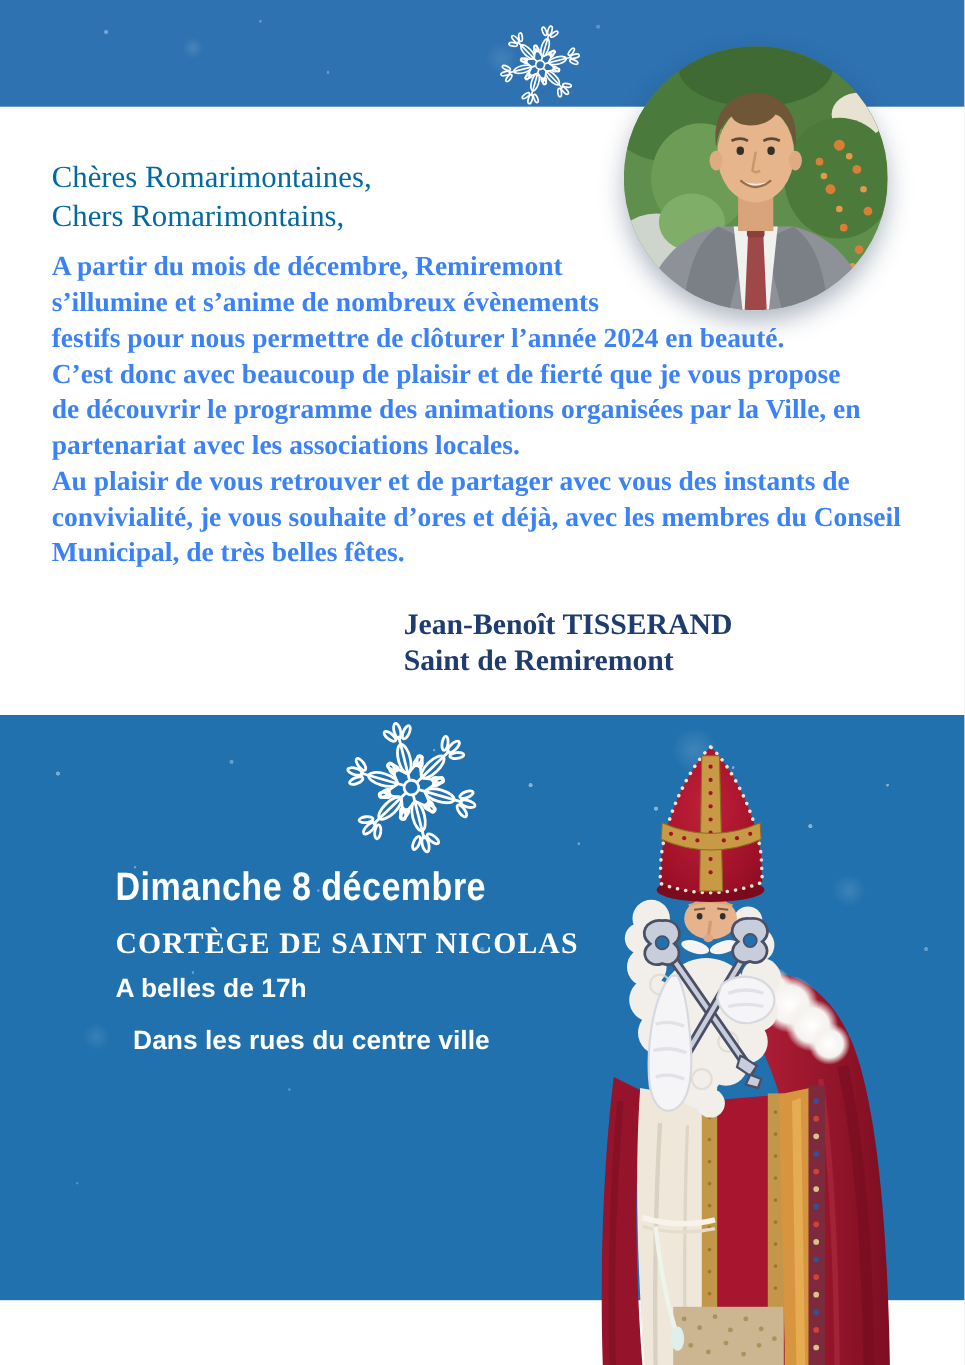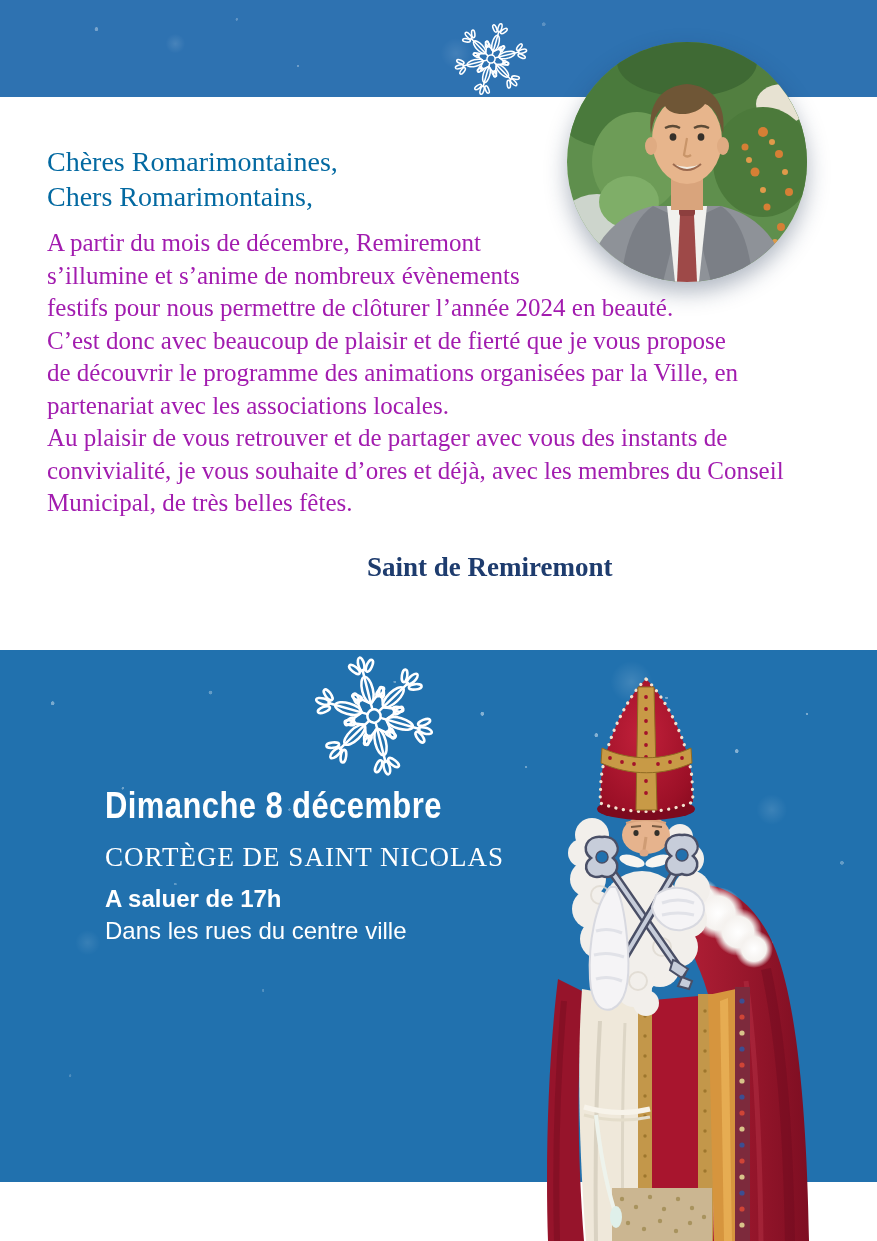--- a/index.html
+++ b/index.html
@@ -20,21 +20,21 @@
 
   
   .portrait{position:absolute;left:567px;top:42px;width:240px;height:240px;border-radius:50%;
             overflow:hidden;box-shadow:0 10px 22px rgba(30,50,80,.35);}
   .portrait svg{display:block;width:100%;height:100%;}
 
   
   .intro-greeting{position:absolute;left:47px;top:144px;margin:0;white-space:pre-line;
     color:#0369a1;font-size:28px;line-height:35px;}
   .intro-body{position:absolute;left:47px;top:227px;margin:0;white-space:pre-line;
-    color:#a21caf;font-size:25px;line-height:32.5px;}
+    color:#3b82f6;font-size:25px;line-height:32.5px;font-weight:bold;}
   .signature{position:absolute;left:367px;top:551px;color:#1e3c6e;}
   .signature p{margin:0;font-size:27px;line-height:33px;font-weight:600;}
 
   
   .event{position:absolute;left:0;top:650px;width:877px;height:532px;background-color:#2171ae;
     background-image:
       radial-gradient(circle 30px at 72% 6%,  rgba(255,255,255,.14), transparent 70%),
       radial-gradient(circle 22px at 88% 30%, rgba(255,255,255,.12), transparent 70%),
       radial-gradient(circle 18px at 10% 55%, rgba(255,255,255,.10), transparent 70%),
       radial-gradient(circle 3px at 6% 10%,  rgba(255,255,255,.40) 0 55%, transparent 70%),
@@ -54,23 +54,23 @@
       radial-gradient(circle 2px at 30% 64%, rgba(255,255,255,.22) 0 55%, transparent 70%),
       radial-gradient(circle 3px at 50% 40%, rgba(255,255,255,.25) 0 55%, transparent 70%),
       radial-gradient(circle 2px at 88% 55%, rgba(255,255,255,.25) 0 55%, transparent 70%);
     font-family:"Liberation Sans","DejaVu Sans",sans-serif;color:#ffffff;}
   .flake-event{position:absolute;left:310px;top:2px;width:128px;height:128px;transform:rotate(-14deg);}
 
   .event-day{position:absolute;left:105px;top:136px;margin:0;font-size:36px;line-height:40px;
     font-weight:bold;letter-spacing:.5px;}
   .event-day span{display:inline-block;transform:scaleX(.86);transform-origin:left center;}
   .event-title{position:absolute;left:105px;top:191px;margin:0;font-family:"Liberation Serif","DejaVu Serif",serif;
-    font-size:27px;line-height:32px;font-weight:normal;letter-spacing:1px;}
+    font-size:27px;line-height:32px;font-weight:bold;letter-spacing:1px;}
   .event-time{position:absolute;left:105px;top:234px;margin:0;font-size:24px;line-height:30px;font-weight:bold;}
-  .event-place{position:absolute;left:105px;top:266px;margin:0;font-size:24px;line-height:30px;font-weight:normal;}
+  .event-place{position:absolute;left:105px;top:266px;margin:16px;font-size:24px;line-height:30px;font-weight:bold;}
   .event-desc{position:absolute;left:105px;top:300px;margin:0;white-space:pre-line;
     font-size:23.5px;line-height:33px;font-weight:normal;color:#f4f8fc;}
 
   .nicolas{position:absolute;left:530px;top:1px;width:280px;height:590px;}
 </style>
 </head>
 <body>
 
 <div class="page">
 
@@ -165,32 +165,33 @@
     <p class="intro-body">A partir du mois de décembre, Remiremont
 s’illumine et s’anime de nombreux évènements
 festifs pour nous permettre de clôturer l’année 2024 en beauté.
 C’est donc avec beaucoup de plaisir et de fierté que je vous propose
 de découvrir le programme des animations organisées par la Ville, en
 partenariat avec les associations locales.
 Au plaisir de vous retrouver et de partager avec vous des instants de
 convivialité, je vous souhaite d’ores et déjà, avec les membres du Conseil
 Municipal, de très belles fêtes.</p>
     <div class="signature">
+      <p>Jean-Benoît TISSERAND</p>
       <p>Saint de Remiremont</p>
     </div>
   </section>
 
   <section class="event">
     <svg class="flake-event" viewBox="0 0 100 100">
       <use href="#flake"></use>
     </svg>
 
     <h1 class="event-day"><span>Dimanche 8 décembre</span></h1>
     <h2 class="event-title">CORTÈGE DE SAINT NICOLAS</h2>
-    <p class="event-time">A saluer de 17h</p>
+    <p class="event-time">A belles de 17h</p>
     <p class="event-place">Dans les rues du centre ville</p>
 
     <svg class="nicolas" viewBox="0 0 280 590">
       <defs>
         <linearGradient id="capeG" x1="0" y1="0" x2="1" y2="0">
           <stop offset="0" stop-color="#b31f36"></stop>
             <stop offset="1" stop-color="#7e0e22"></stop>
         </linearGradient>
         <radialGradient id="mitreG" cx="0.45" cy="0.42" r="0.85">
           <stop offset="0" stop-color="#c1203a"></stop>

